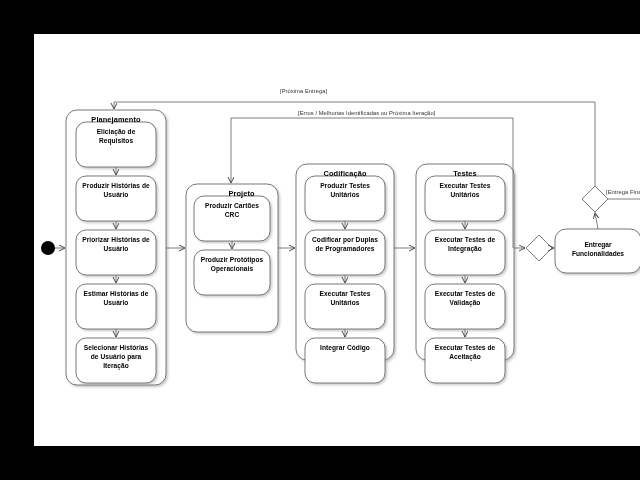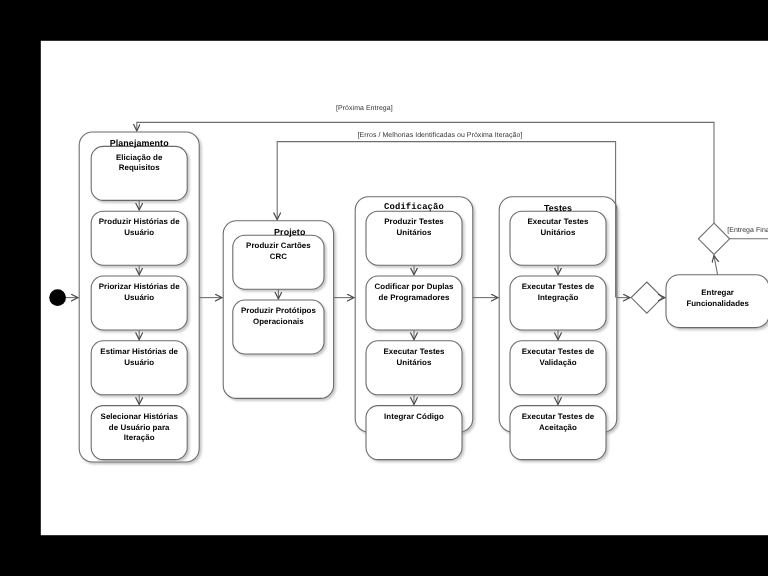--- a/index.html
+++ b/index.html
@@ -143,21 +143,21 @@
     <div id="labels-root">
         <div class="grp-label" style="left: 32px; top: 81px; width: 100px;">Planejamento</div>
         <div class="act-label" style="left: 45px; top: 93px; width: 74px; max-height: 37px;">Eliciação de Requisitos</div>
         <div class="act-label" style="left: 45px; top: 147px; width: 74px; max-height: 37px;">Produzir Histórias de Usuário</div>
         <div class="act-label" style="left: 45px; top: 201px; width: 74px; max-height: 37px;">Priorizar Histórias de Usuário</div>
         <div class="act-label" style="left: 45px; top: 255px; width: 74px; max-height: 37px;">Estimar Histórias de Usuário</div>
         <div class="act-label" style="left: 45px; top: 309px; width: 74px; max-height: 37px;">Selecionar Histórias de Usuário para Iteração</div>
         <div class="grp-label" style="left: 152px; top: 155px; width: 111px;">Projeto</div>
         <div class="act-label" style="left: 163px; top: 167px; width: 70px; max-height: 37px;">Produzir Cartões CRC</div>
         <div class="act-label" style="left: 163px; top: 221px; width: 70px; max-height: 37px;">Produzir Protótipos Operacionais</div>
-        <div class="grp-label" style="left: 262px; top: 135px; width: 98px; font-family: Liberation Mono, monospace;">Codificação</div>
+        <div class="grp-label" style="left: 262px; top: 135px; width: 98px;">Codificação</div>
         <div class="act-label" style="left: 274px; top: 147px; width: 74px; max-height: 37px;">Produzir Testes Unitários</div>
         <div class="act-label" style="left: 274px; top: 201px; width: 74px; max-height: 37px;">Codificar por Duplas de Programadores</div>
         <div class="act-label" style="left: 274px; top: 255px; width: 74px; max-height: 37px;">Executar Testes Unitários</div>
         <div class="act-label" style="left: 274px; top: 309px; width: 74px; max-height: 37px;">Integrar Código</div>
         <div class="grp-label" style="left: 382px; top: 135px; width: 98px; text-align: center;">Testes</div>
         <div class="act-label" style="left: 394px; top: 147px; width: 74px; max-height: 37px;">Executar Testes Unitários</div>
         <div class="act-label" style="left: 394px; top: 201px; width: 74px; max-height: 37px;">Executar Testes de Integração</div>
         <div class="act-label" style="left: 394px; top: 255px; width: 74px; max-height: 37px;">Executar Testes de Validação</div>
         <div class="act-label" style="left: 394px; top: 309px; width: 74px; max-height: 37px;">Executar Testes de Aceitação</div>
         <div class="node-label" style="left: 525px; top: 206px; width: 78px;">Entregar Funcionalidades</div>

